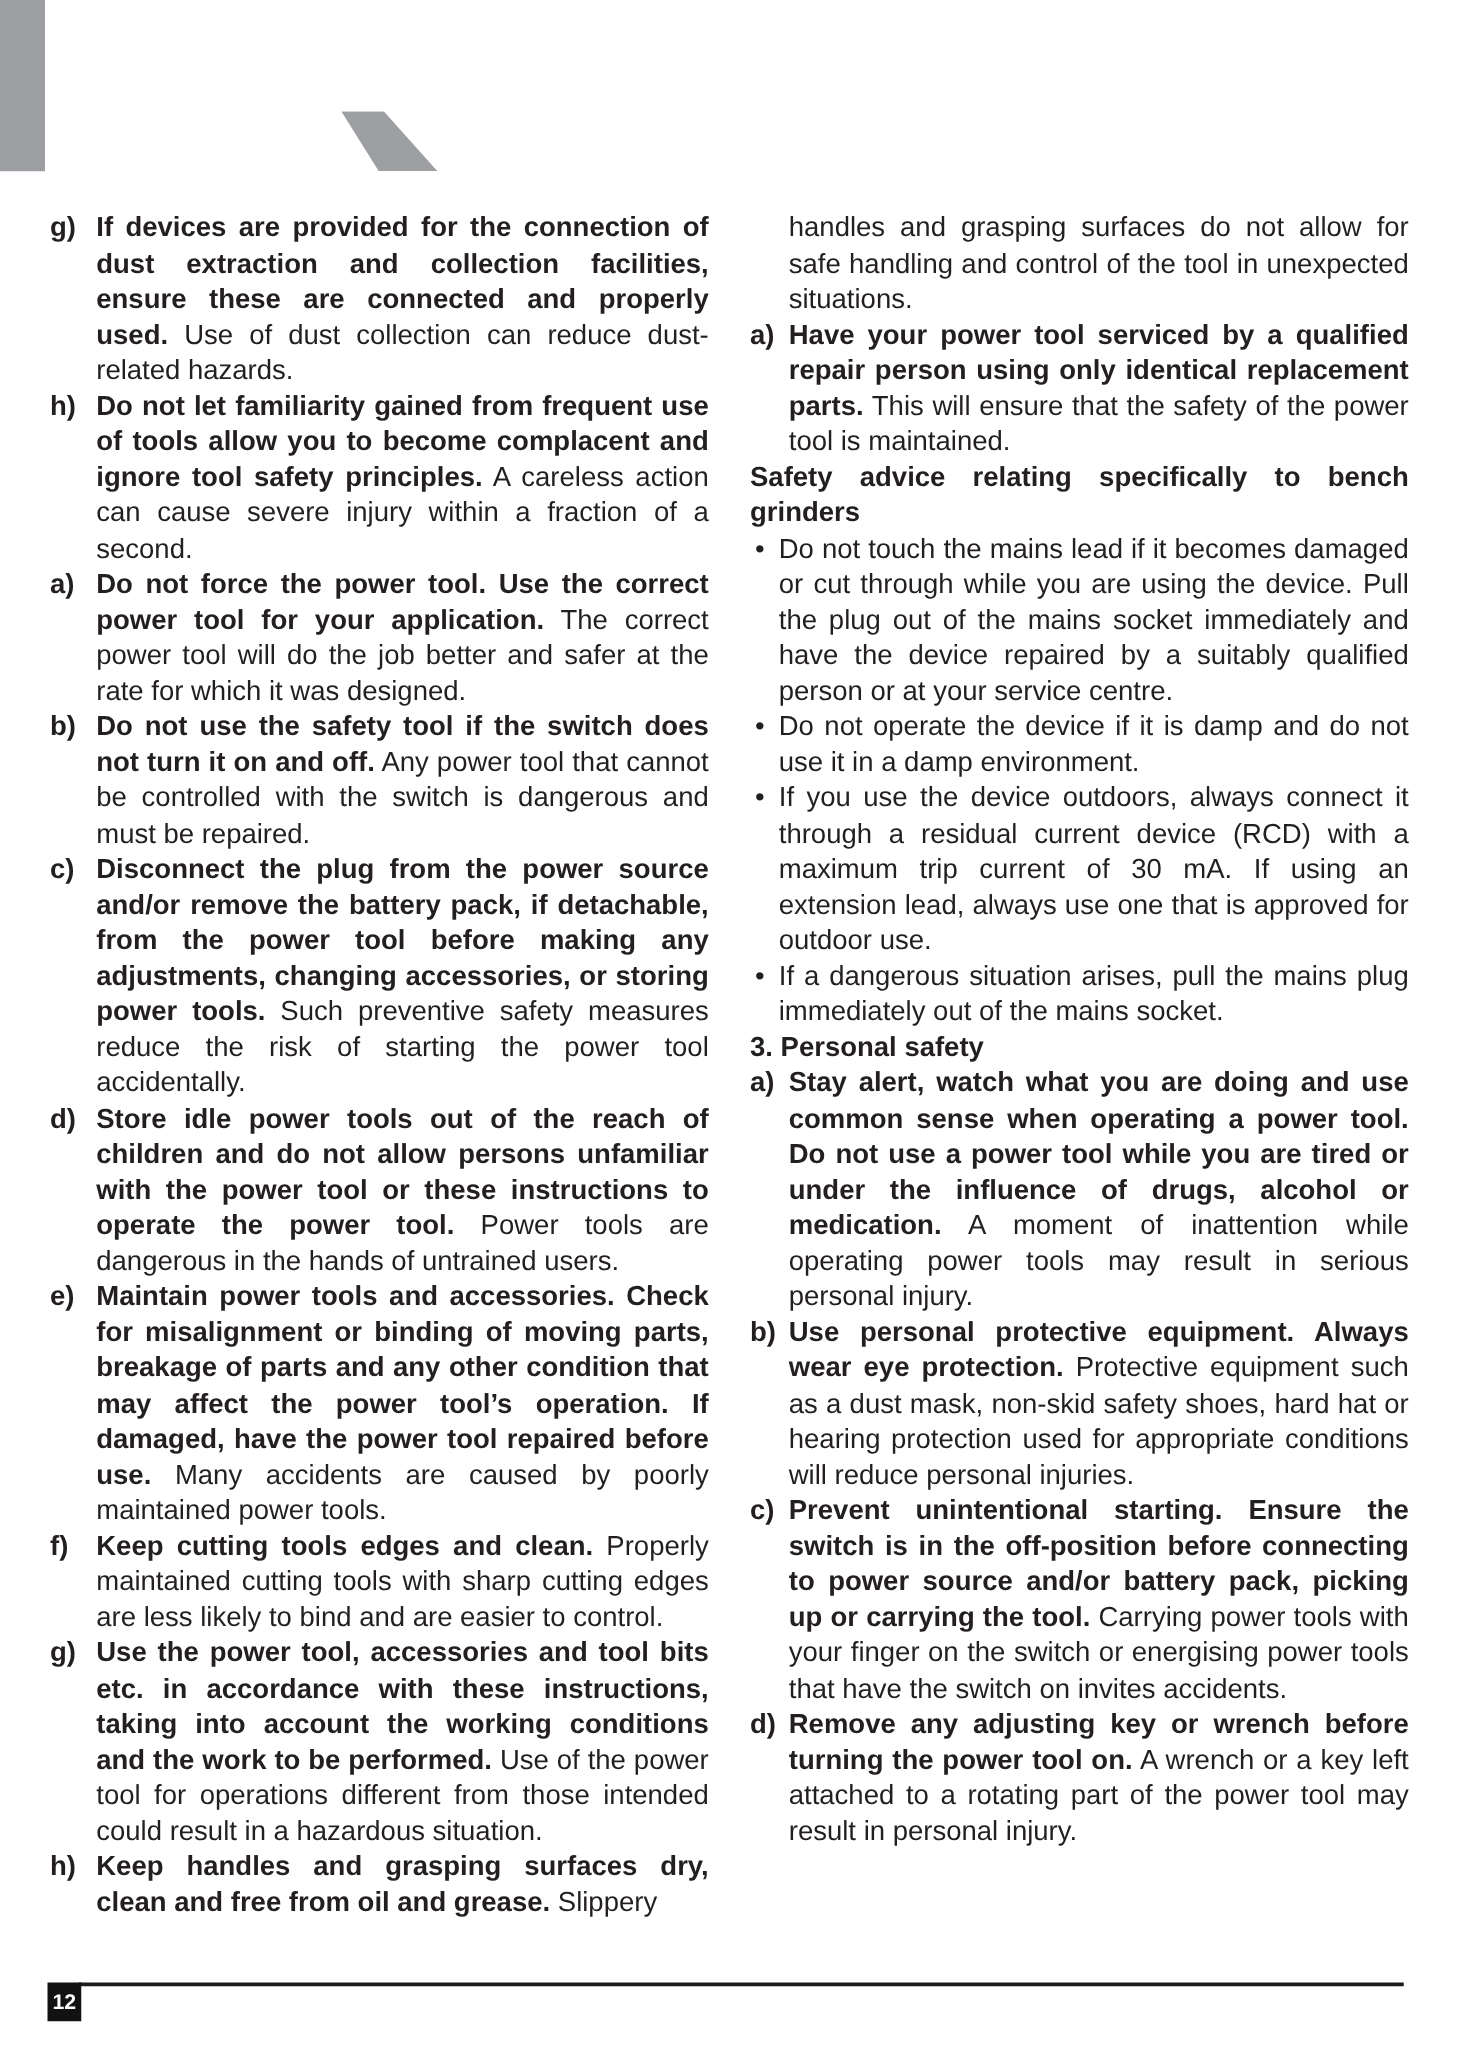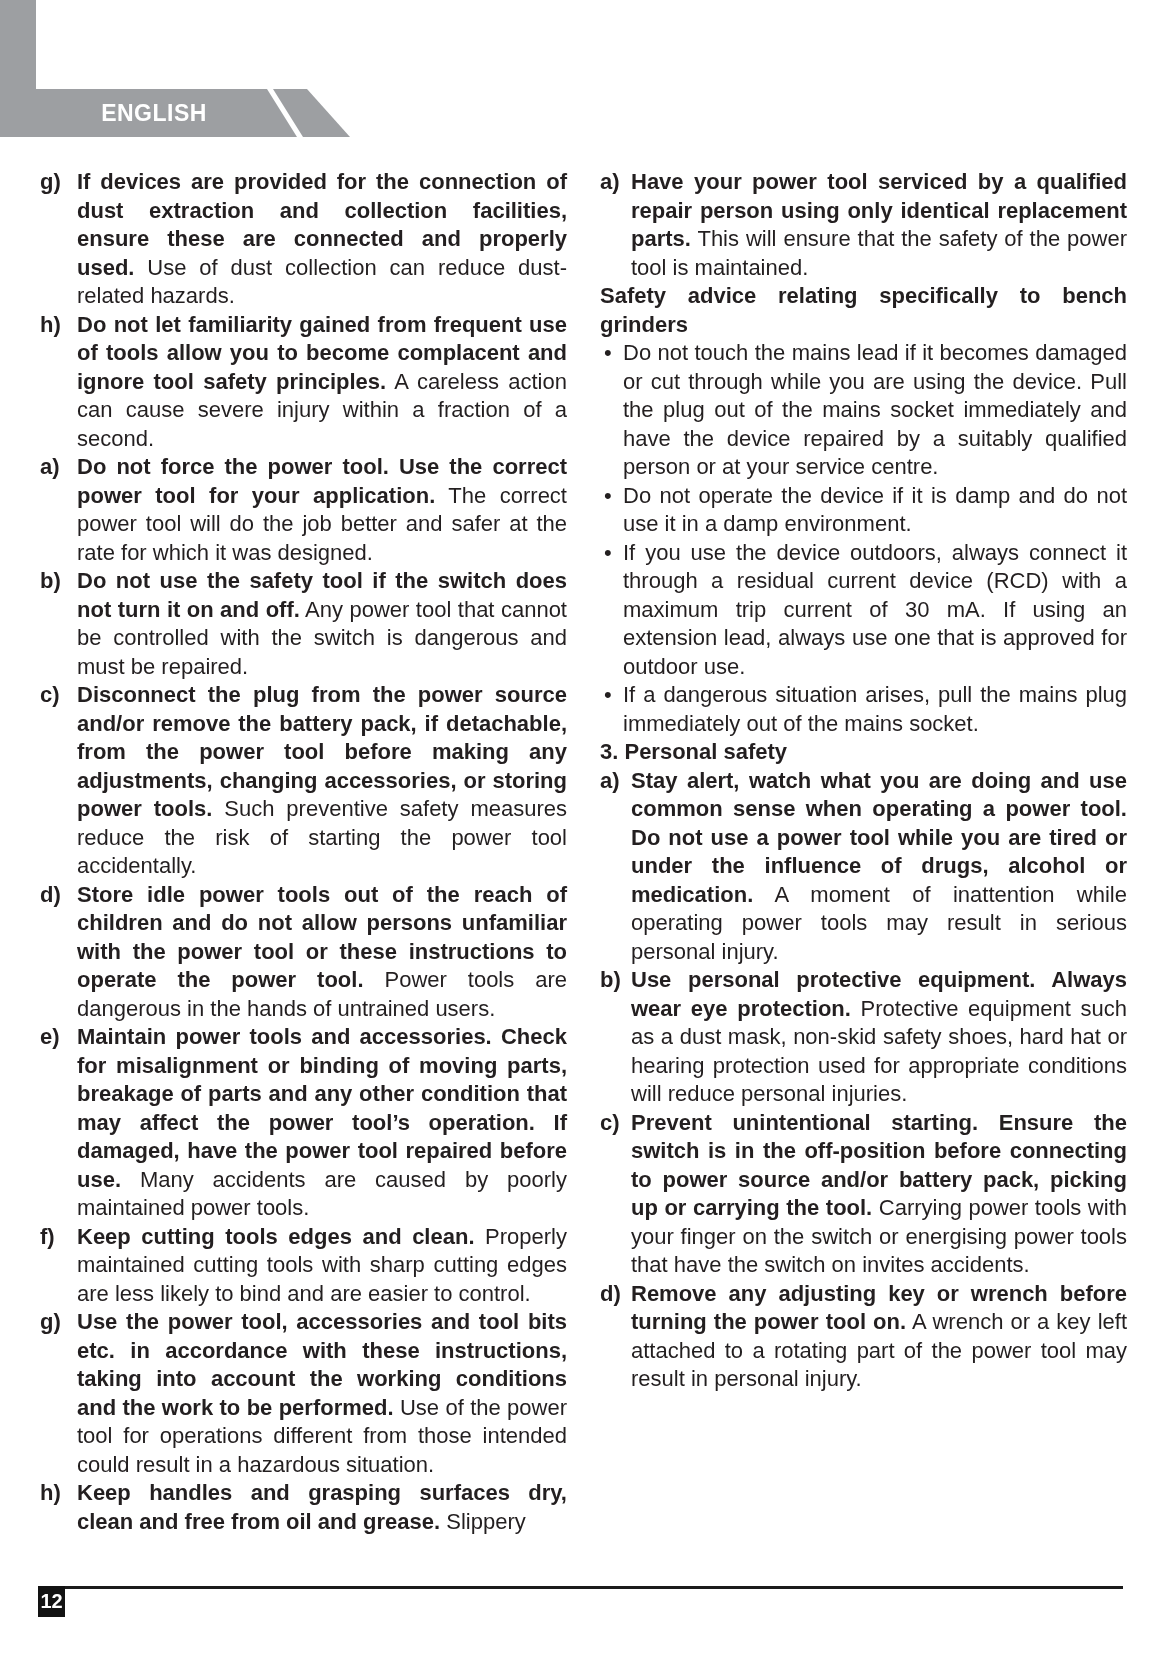--- a/index.html
+++ b/index.html
@@ -64,49 +64,47 @@
   .footer-rule {
     position: absolute; left: 63px; top: 1586px;
     width: 1060px; height: 3px;
     background: #1b1b1b;
   }
   .page-num {
     position: absolute; left: 38px; top: 1586px;
     width: 27px; height: 31px;
     background: var(--footer-black, #121212);
     color: #ffffff;
-    font-weight: bold; font-size: 20px;
+    font-weight: bold; font-size: 17px;
     display: flex; align-items: center; justify-content: center;
   }
 </style>
 </head>
 <body>
 
 <div class="page">
 
   <div class="left-strip"></div>
-  <div class="banner">
-    <span class="banner-text">ENGLISH</span>
-  </div>
   <div class="banner-tail"></div>
 
   <div class="columns">
     <section class="col left" id="col-left">
         <div class="block item"><span class="label">g)</span><b class="lead">If devices are provided for the connection of dust extraction and collection facilities, ensure these are connected and properly used.</b> Use of dust collection can reduce dust-related hazards.</div>
         <div class="block item"><span class="label">h)</span><b class="lead">Do not let familiarity gained from frequent use of tools allow you to become complacent and ignore tool safety principles.</b> A careless action can cause severe injury within a fraction of a second.</div>
         <div class="block item"><span class="label">a)</span><b class="lead">Do not force the power tool. Use the correct power tool for your application.</b> The correct power tool will do the job better and safer at the rate for which it was designed.</div>
         <div class="block item"><span class="label">b)</span><b class="lead">Do not use the safety tool if the switch does not turn it on and off.</b> Any power tool that cannot be controlled with the switch is dangerous and must be repaired.</div>
         <div class="block item"><span class="label">c)</span><b class="lead">Disconnect the plug from the power source and/or remove the battery pack, if detachable, from the power tool before making any adjustments, changing accessories, or storing power tools.</b> Such preventive safety measures reduce the risk of starting the power tool accidentally.</div>
         <div class="block item"><span class="label">d)</span><b class="lead">Store idle power tools out of the reach of children and do not allow persons unfamiliar with the power tool or these instructions to operate the power tool.</b> Power tools are dangerous in the hands of untrained users.</div>
         <div class="block item"><span class="label">e)</span><b class="lead">Maintain power tools and accessories. Check for misalignment or binding of moving parts, breakage of parts and any other condition that may affect the power tool’s operation. If damaged, have the power tool repaired before use.</b> Many accidents are caused by poorly maintained power tools.</div>
         <div class="block item"><span class="label">f)</span><b class="lead">Keep cutting tools edges and clean.</b> Properly maintained cutting tools with sharp cutting edges are less likely to bind and are easier to control.</div>
         <div class="block item"><span class="label">g)</span><b class="lead">Use the power tool, accessories and tool bits etc. in accordance with these instructions, taking into account the working conditions and the work to be performed.</b> Use of the power tool for operations different from those intended could result in a hazardous situation.</div>
         <div class="block item"><span class="label">h)</span><b class="lead">Keep handles and grasping surfaces dry, clean and free from oil and grease.</b> Slippery</div>
       </section>
     <section class="col right" id="col-right">
+        <div class="block plain">handles and grasping surfaces do not allow for safe handling and control of the tool in unexpected situations.</div>
         <div class="block item"><span class="label">a)</span><b class="lead">Have your power tool serviced by a qualified repair person using only identical replacement parts.</b> This will ensure that the safety of the power tool is maintained.</div>
         <div class="block subheading">Safety advice relating specifically to bench grinders</div>
         <div class="block bullet"><span class="marker">•</span>Do not touch the mains lead if it becomes damaged or cut through while you are using the device. Pull the plug out of the mains socket immediately and have the device repaired by a suitably qualified person or at your service centre.</div>
         <div class="block bullet"><span class="marker">•</span>Do not operate the device if it is damp and do not use it in a damp environment.</div>
         <div class="block bullet"><span class="marker">•</span>If you use the device outdoors, always connect it through a residual current device (RCD) with a maximum trip current of 30 mA. If using an extension lead, always use one that is approved for outdoor use.</div>
         <div class="block bullet"><span class="marker">•</span>If a dangerous situation arises, pull the mains plug immediately out of the mains socket.</div>
         <div class="block heading">3. Personal safety</div>
         <div class="block item"><span class="label">a)</span><b class="lead">Stay alert, watch what you are doing and use common sense when operating a power tool. Do not use a power tool while you are tired or under the influence of drugs, alcohol or medication.</b> A moment of inattention while operating power tools may result in serious personal injury.</div>
         <div class="block item"><span class="label">b)</span><b class="lead">Use personal protective equipment. Always wear eye protection.</b> Protective equipment such as a dust mask, non-skid safety shoes, hard hat or hearing protection used for appropriate conditions will reduce personal injuries.</div>
         <div class="block item"><span class="label">c)</span><b class="lead">Prevent unintentional starting. Ensure the switch is in the off-position before connecting to power source and/or battery pack, picking up or carrying the tool.</b> Carrying power tools with your finger on the switch or energising power tools that have the switch on invites accidents.</div>

